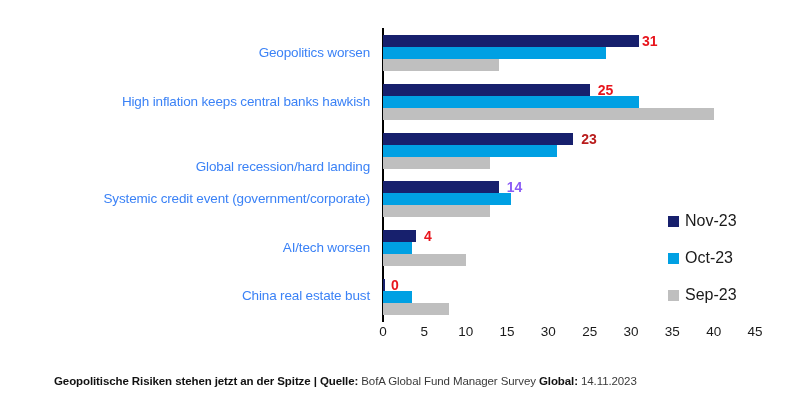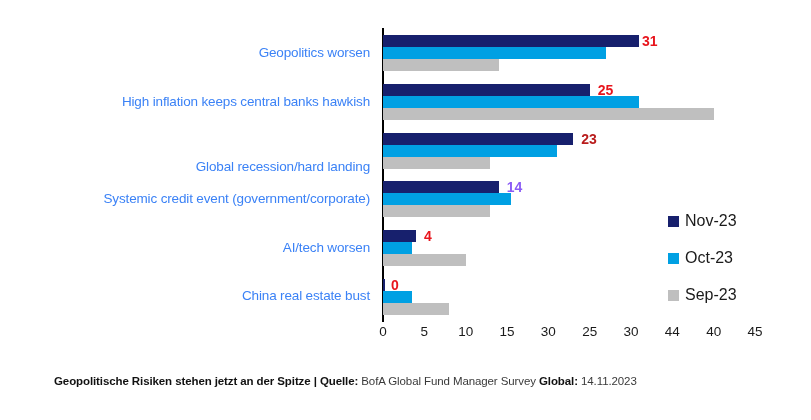--- a/index.html
+++ b/index.html
@@ -216,21 +216,21 @@
       </div>
 
     <div id="x-axis">
         <span class="x-tick" style="left: 0px;">0</span>
         <span class="x-tick" style="left: 41.3333px;">5</span>
         <span class="x-tick" style="left: 82.6667px;">10</span>
         <span class="x-tick" style="left: 124px;">15</span>
         <span class="x-tick" style="left: 165.333px;">30</span>
         <span class="x-tick" style="left: 206.667px;">25</span>
         <span class="x-tick" style="left: 248px;">30</span>
-        <span class="x-tick" style="left: 289.333px;">44</span>
+        <span class="x-tick" style="left: 289.333px;">35</span>
         <span class="x-tick" style="left: 330.667px;">40</span>
         <span class="x-tick" style="left: 372px;">45</span>
       </div>
 
     <div id="legend">
         <div class="legend-item">
           <span class="legend-swatch" style="background: rgb(23, 32, 109);"></span>
           <span class="legend-text">Nov-23</span>
         </div>
         <div class="legend-item">

